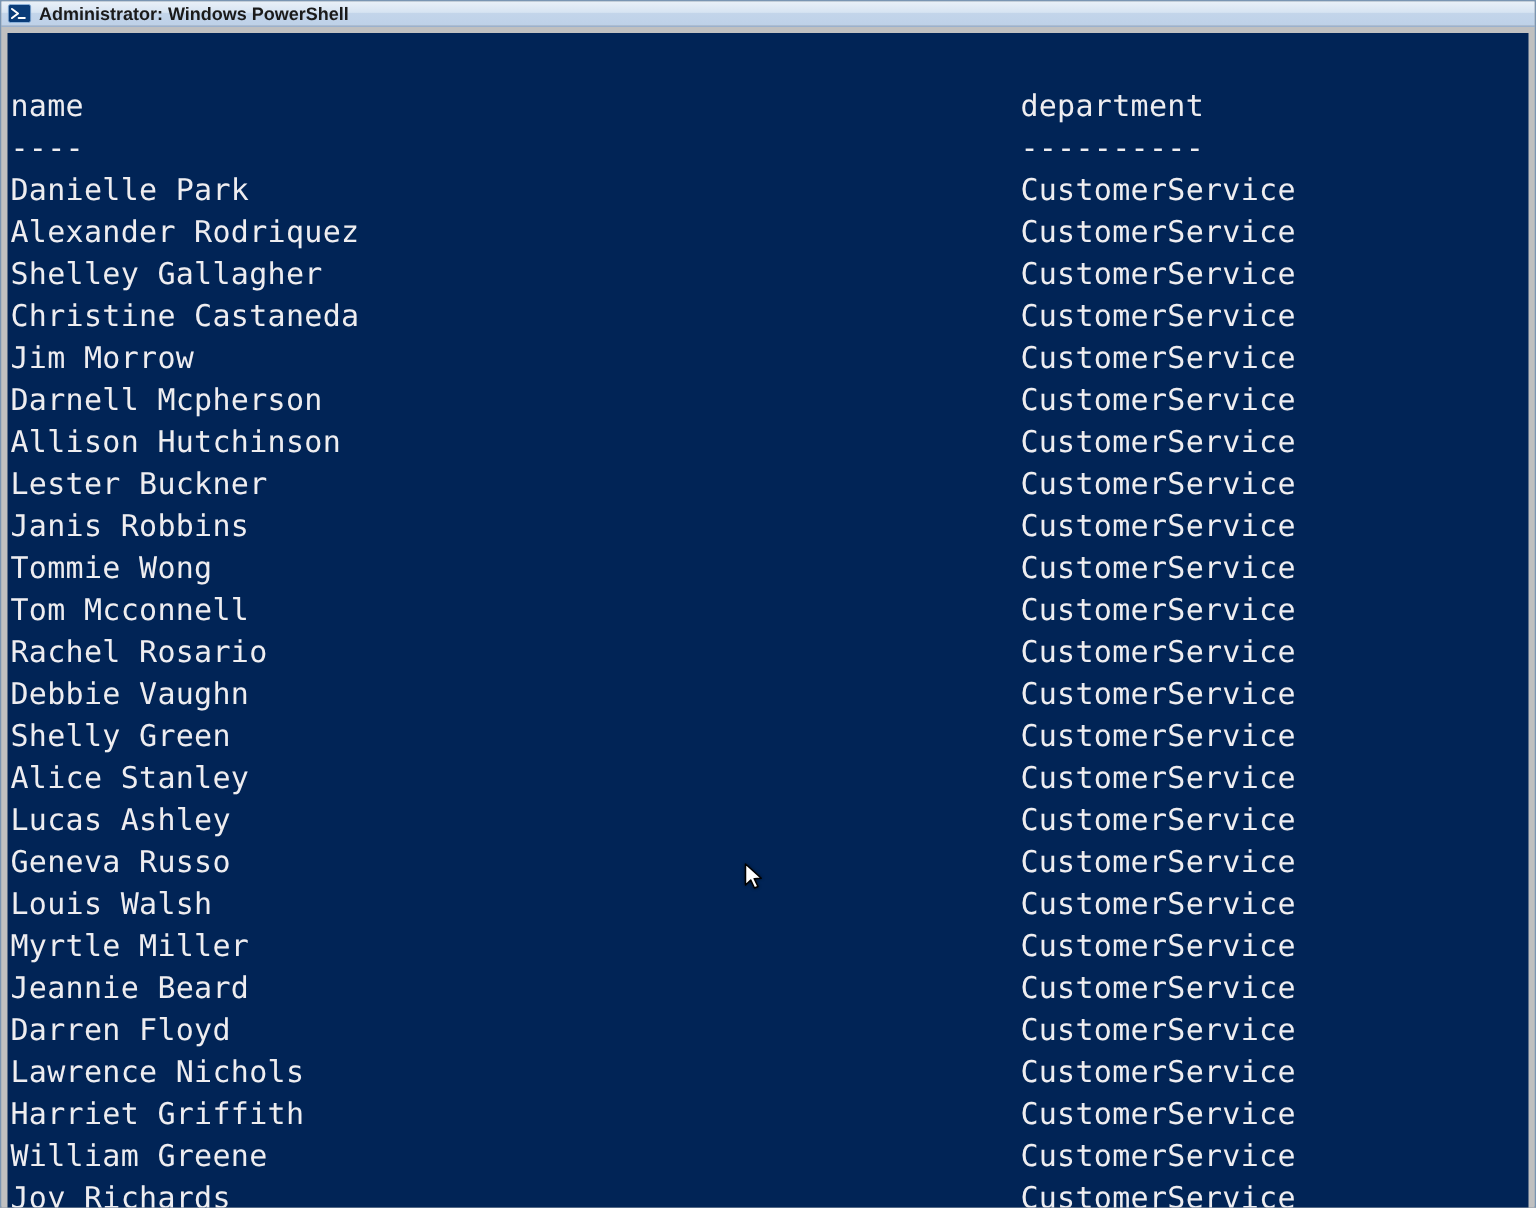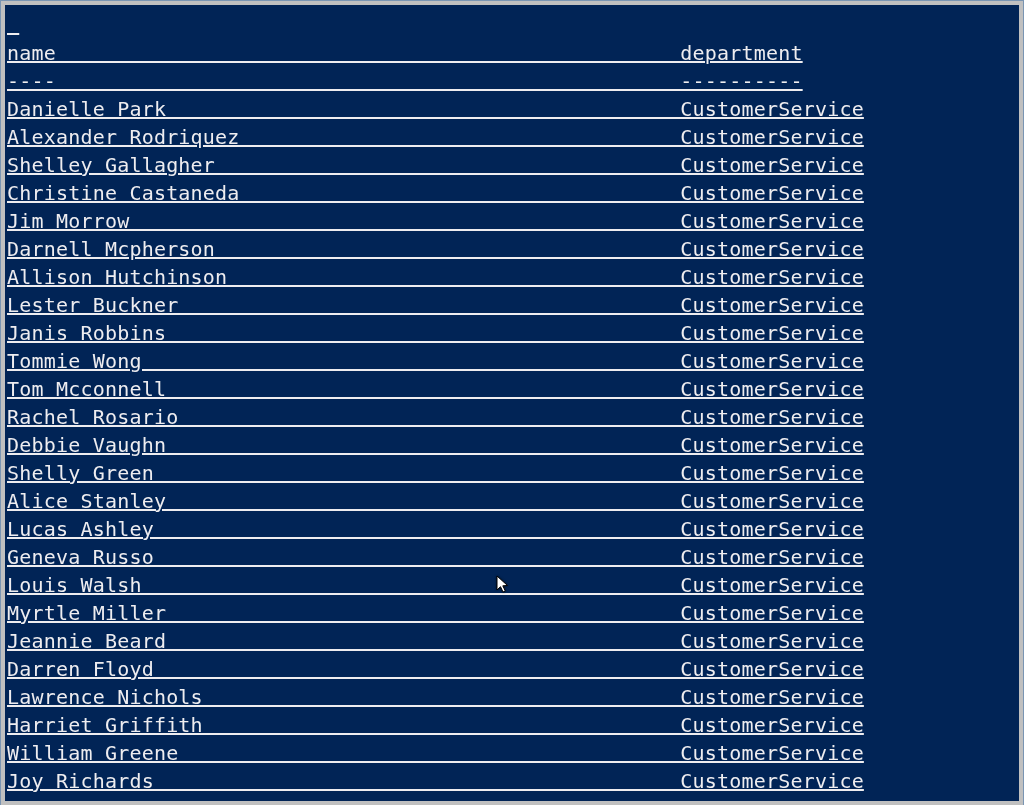--- a/index.html
+++ b/index.html
@@ -61,21 +61,20 @@
       font-family: Consolas, "Lucida Console", monospace;
       font-size: 20px;
       line-height: 28px;
       padding: 6px 2px 6px 2px;
       overflow: hidden;
       letter-spacing: 0.2px;
       white-space: pre;
     }
     .row {
       display: block;
-      text-decoration: underline;
     }
     .cursor {
       position: absolute;
       width: 12px;
       height: 19px;
       pointer-events: none;
     }
     .cursor svg {
       filter: drop-shadow(0 0 1px rgba(0,0,0,0.6));
     }
@@ -83,20 +82,30 @@
       position: relative;
       width: 1024px;
       height: 805px;
     }
   </style>
 </head>
 <body>
 
 <div class="cursor-wrap">
   <div class="window">
+    <div class="titlebar">
+      <span class="appicon">
+        <svg width="16" height="16" viewBox="0 0 16 16">
+          <rect x="0.5" y="2" width="15" height="12" rx="1.5" fill="#0a3c78" stroke="#8fb4dd" stroke-width="0.6"></rect>
+          <path d="M3 5 L7 8 L3 11" stroke="#ffffff" stroke-width="1.4" fill="none" stroke-linecap="round" stroke-linejoin="round"></path>
+          <line x1="7.5" y1="11" x2="11.5" y2="11" stroke="#ffffff" stroke-width="1.4" stroke-linecap="round"></line>
+        </svg>
+      </span>
+      <span class="titlebar-text">Administrator: Windows PowerShell</span>
+    </div>
     <div class="client-frame">
       <div class="console" id="console"><span class="row"> </span><span class="row">name                                                   department</span><span class="row">----                                                   ----------</span><span class="row">Danielle Park                                          CustomerService</span><span class="row">Alexander Rodriquez                                    CustomerService</span><span class="row">Shelley Gallagher                                      CustomerService</span><span class="row">Christine Castaneda                                    CustomerService</span><span class="row">Jim Morrow                                             CustomerService</span><span class="row">Darnell Mcpherson                                      CustomerService</span><span class="row">Allison Hutchinson                                     CustomerService</span><span class="row">Lester Buckner                                         CustomerService</span><span class="row">Janis Robbins                                          CustomerService</span><span class="row">Tommie Wong                                            CustomerService</span><span class="row">Tom Mcconnell                                          CustomerService</span><span class="row">Rachel Rosario                                         CustomerService</span><span class="row">Debbie Vaughn                                          CustomerService</span><span class="row">Shelly Green                                           CustomerService</span><span class="row">Alice Stanley                                          CustomerService</span><span class="row">Lucas Ashley                                           CustomerService</span><span class="row">Geneva Russo                                           CustomerService</span><span class="row">Louis Walsh                                            CustomerService</span><span class="row">Myrtle Miller                                          CustomerService</span><span class="row">Jeannie Beard                                          CustomerService</span><span class="row">Darren Floyd                                           CustomerService</span><span class="row">Lawrence Nichols                                       CustomerService</span><span class="row">Harriet Griffith                                       CustomerService</span><span class="row">William Greene                                         CustomerService</span><span class="row">Joy Richards                                           CustomerService</span></div>
     </div>
   </div>
 
   <div class="cursor" id="cursor" style="left: 496px; top: 575px;">
     <svg width="14" height="20" viewBox="0 0 14 20">
       <path d="M1 1 L1 15 L4.5 11.7 L7 17 L9.3 16 L6.8 10.8 L11.5 10.5 Z" fill="#ffffff" stroke="#000000" stroke-width="1" stroke-linejoin="round"></path>
     </svg>
   </div>

